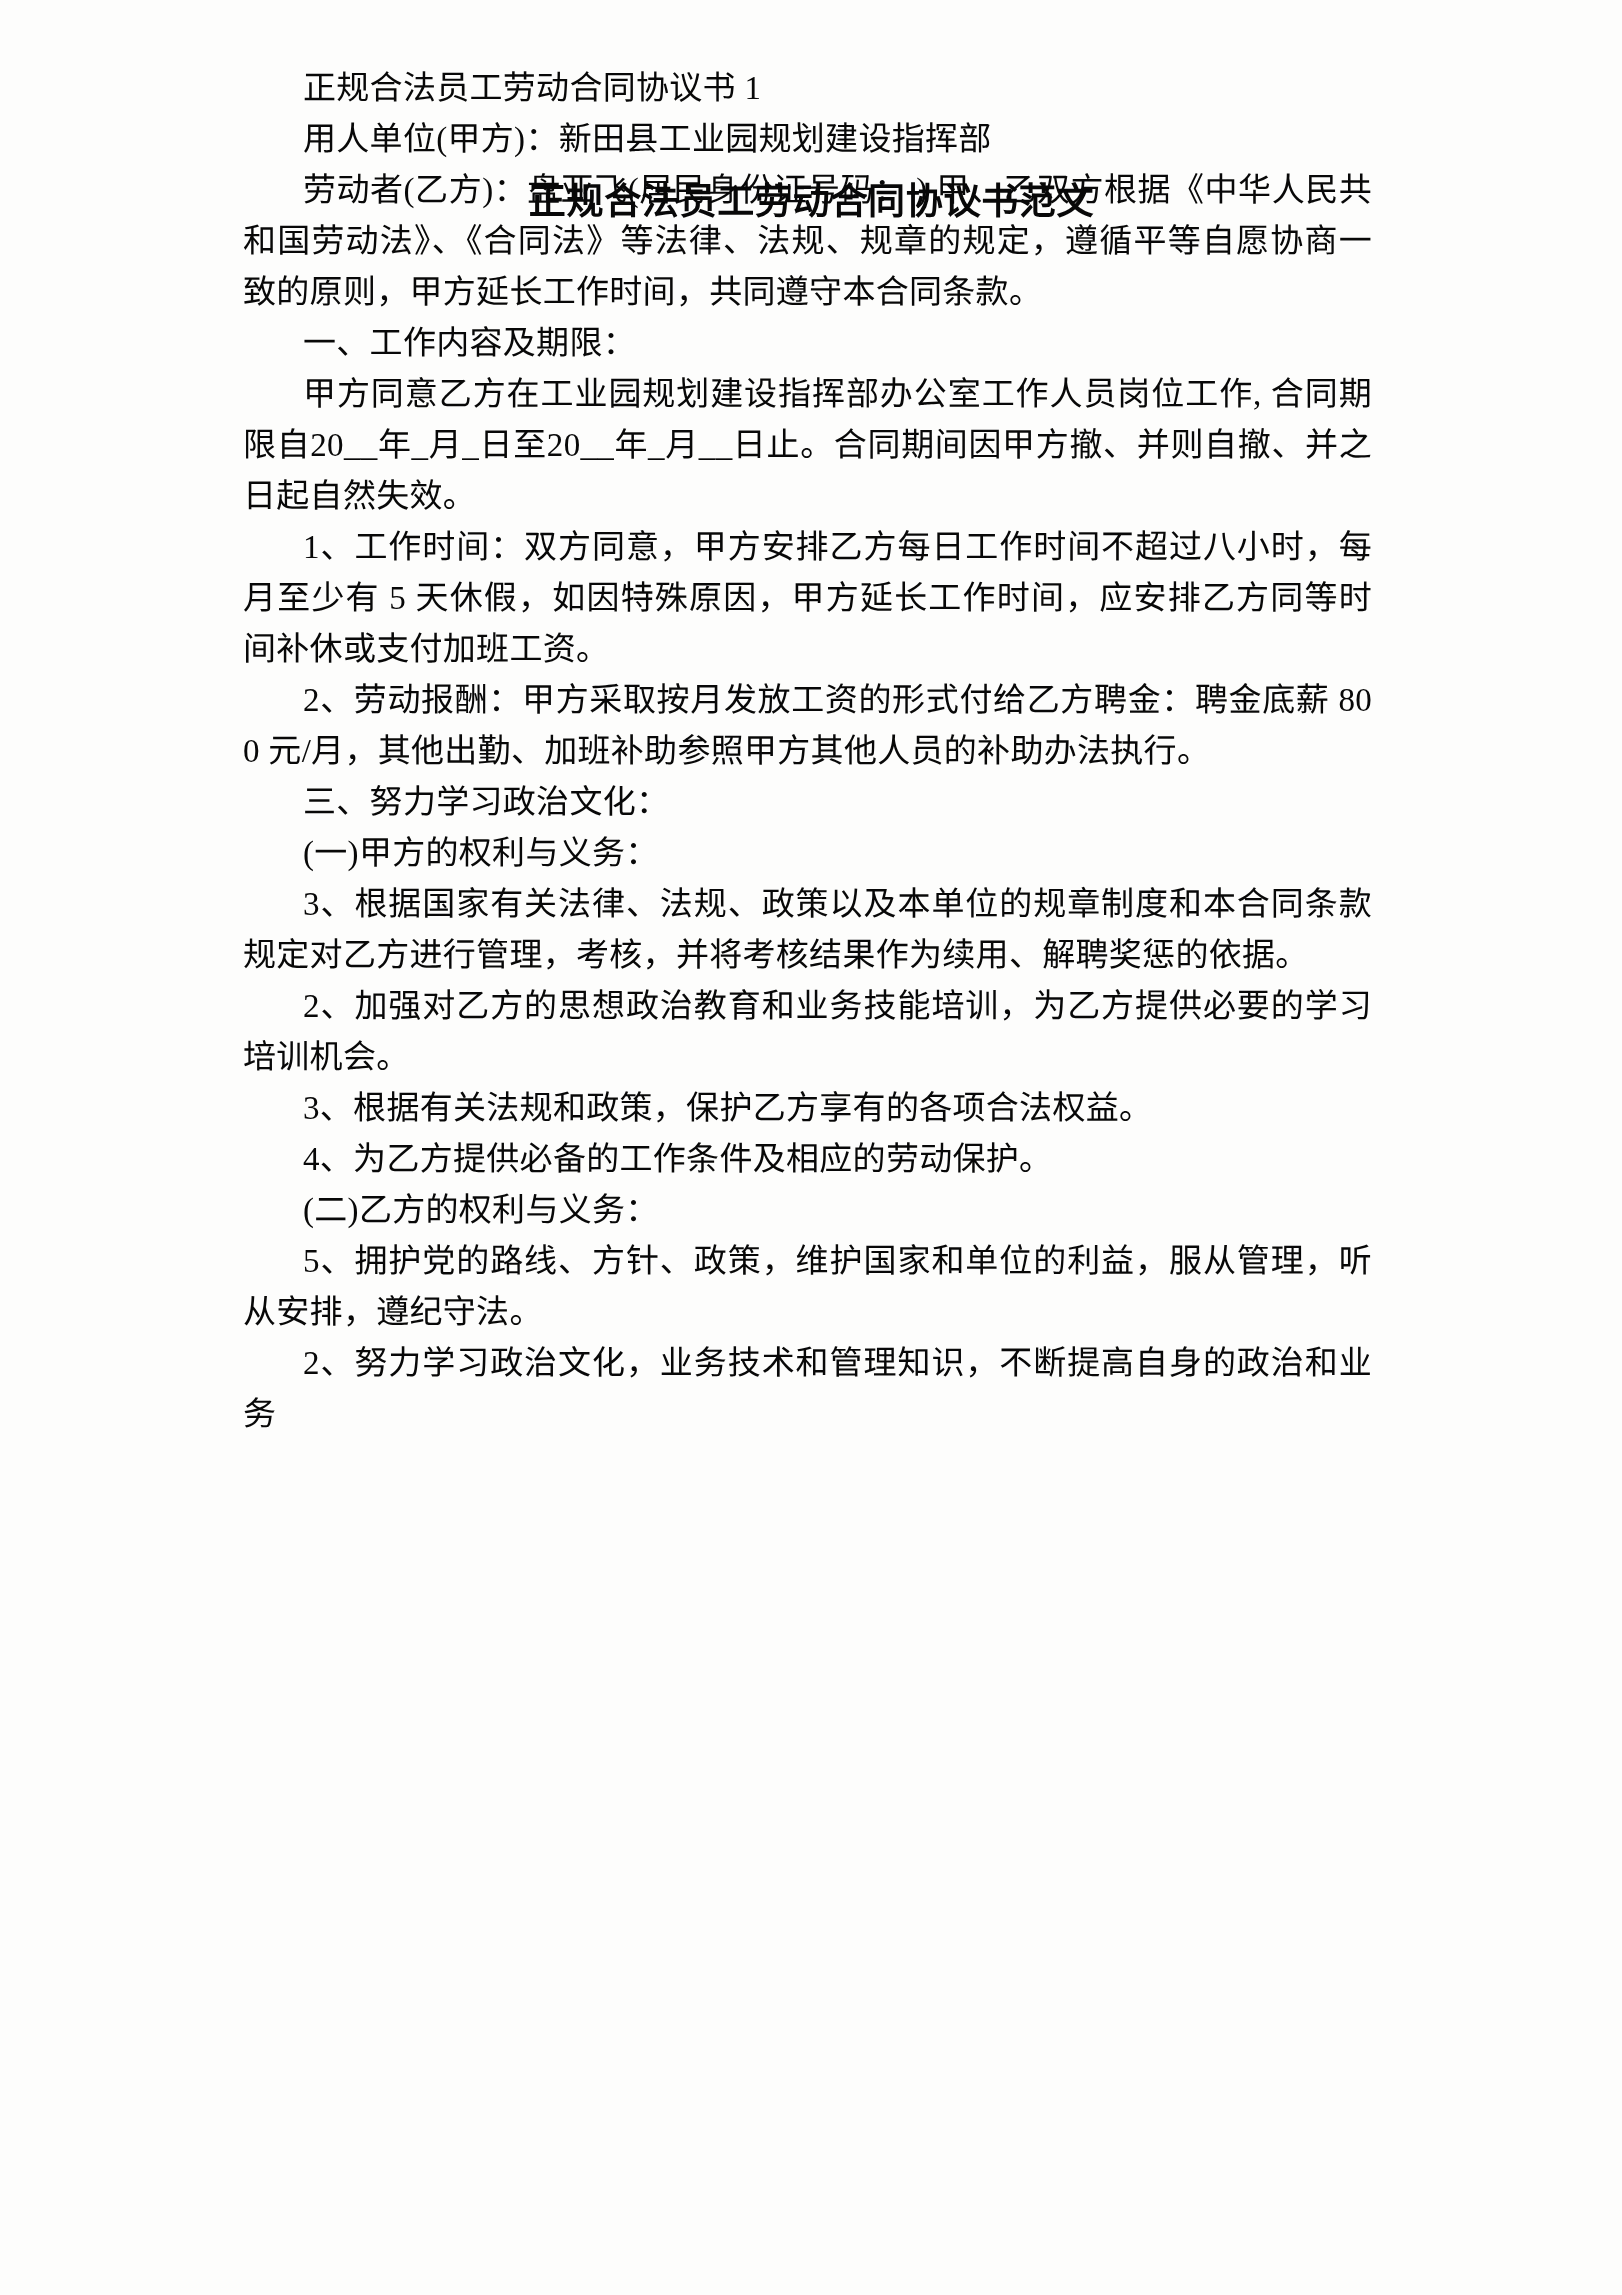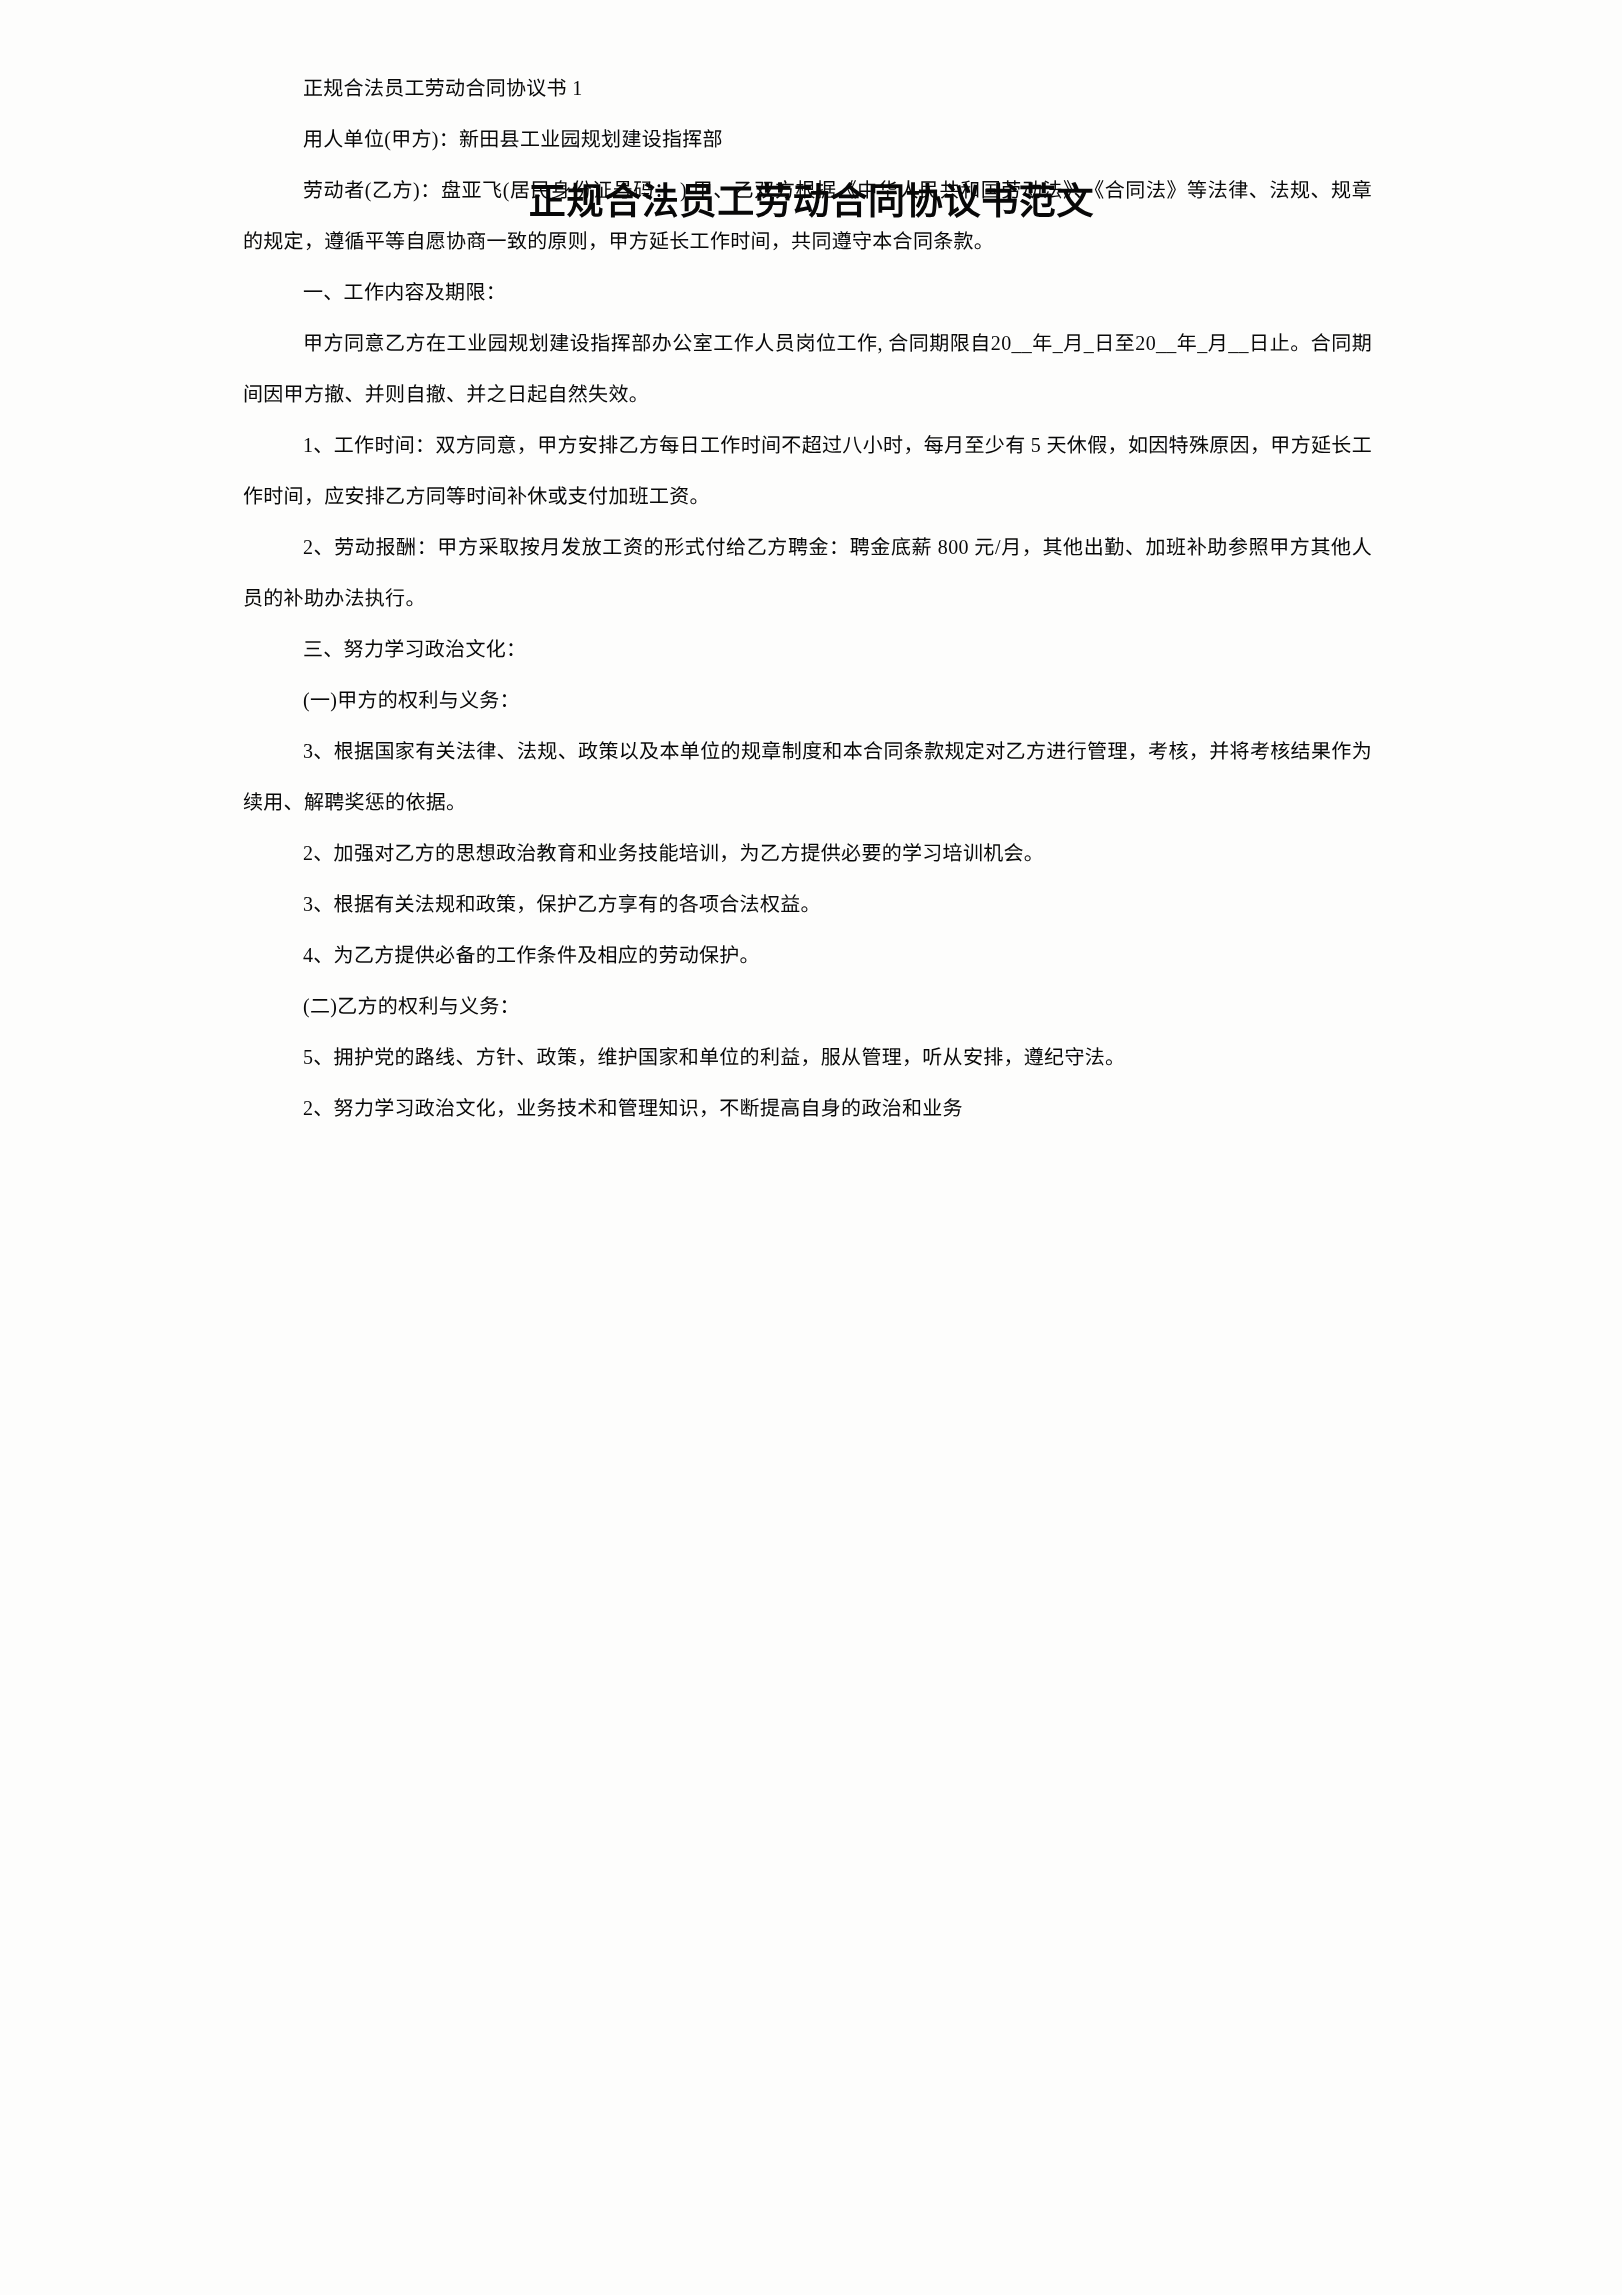--- a/index.html
+++ b/index.html
@@ -37,21 +37,21 @@
     letter-spacing: 0.7px;
     white-space: nowrap;
   }
   .body-block {
     margin-top: 63px;
   }
   p.para {
     margin: 0;
     color: #080808;
     font-family: "Liberation Serif", "DejaVu Serif", serif;
-    font-size: 20px;
+    font-size: 33px;
     line-height: 51px;
     text-align: justify;
     text-justify: inter-character;
     text-align-last: left;
     letter-spacing: 0.3px;
     word-break: break-all;
   }
   p.para.indent {
     text-indent: 60px;
   }

